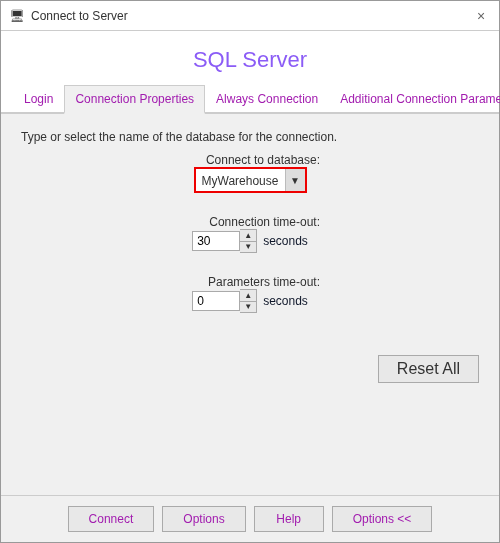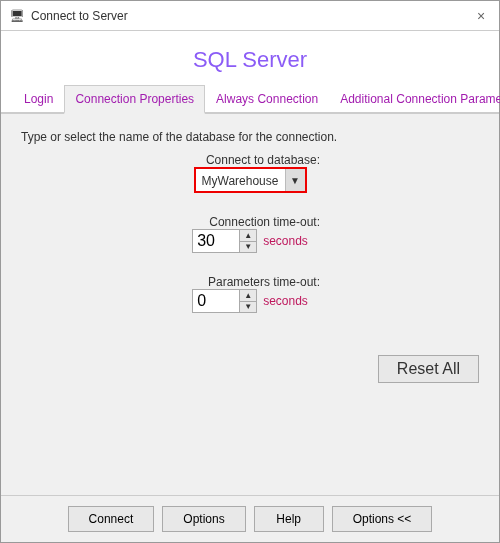--- a/index.html
+++ b/index.html
@@ -140,21 +140,21 @@
       flex-shrink: 0;
     }
     .spinner-field {
       display: flex;
       align-items: center;
     }
     .spinner-input {
       width: 48px;
       border: 1px solid #aaa;
       padding: 2px 4px;
-      font-size: 16px;
+      font-size: 12px;
       background: #fff;
       text-align: left;
       outline: none;
     }
     .spinner-buttons {
       display: flex;
       flex-direction: column;
       border: 1px solid #aaa;
       border-left: none;
     }
@@ -170,21 +170,21 @@
       color: #333;
       border: none;
       outline: none;
       line-height: 1;
     }
     .spinner-btn + .spinner-btn {
       border-top: 1px solid #aaa;
     }
     .unit-label {
       font-size: 12px;
-      color: #be185d;
+      color: #0f172a;
       margin-left: 6px;
     }
     .reset-area {
       display: flex;
       justify-content: flex-end;
       margin-top: 20px;
     }
     .reset-btn {
       padding: 4px 18px;
       background: #e8e8e8;
@@ -201,21 +201,21 @@
       display: flex;
       justify-content: center;
       gap: 8px;
     }
     .footer-btn {
       padding: 5px 20px;
       background: #e8e8e8;
       border: 1px solid #aaa;
       font-size: 12px;
       cursor: pointer;
-      color: #000000;
+      color: #a21caf;
       min-width: 70px;
       text-align: center;
     }
     .footer-btn.primary {
       background: #e8e8e8;
     }
   </style>
 </head>
 <body>
 

